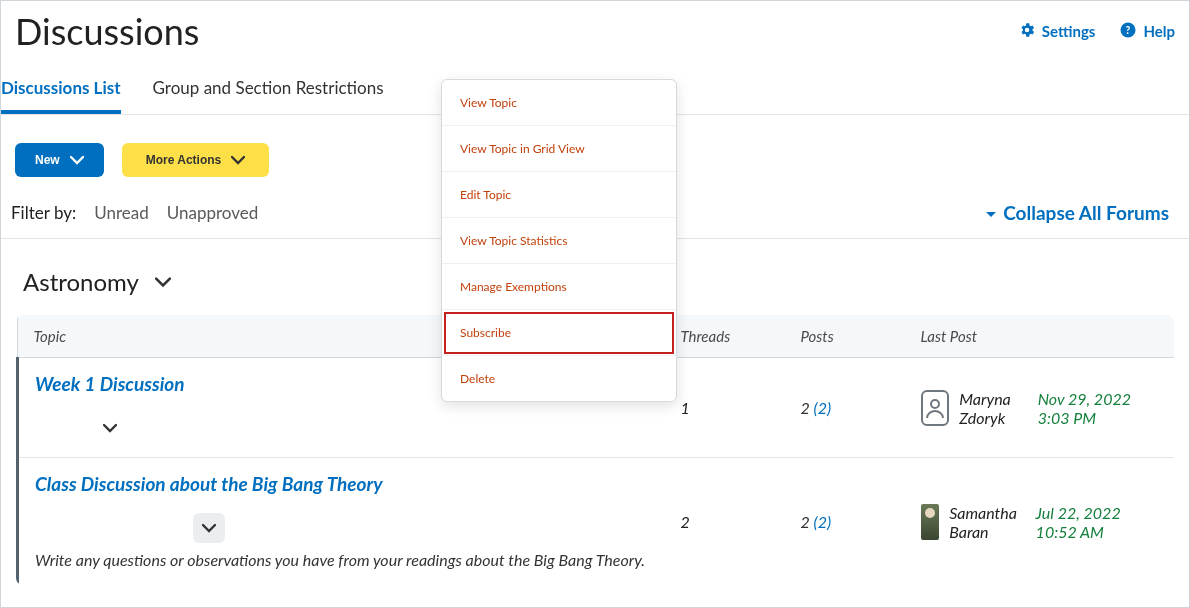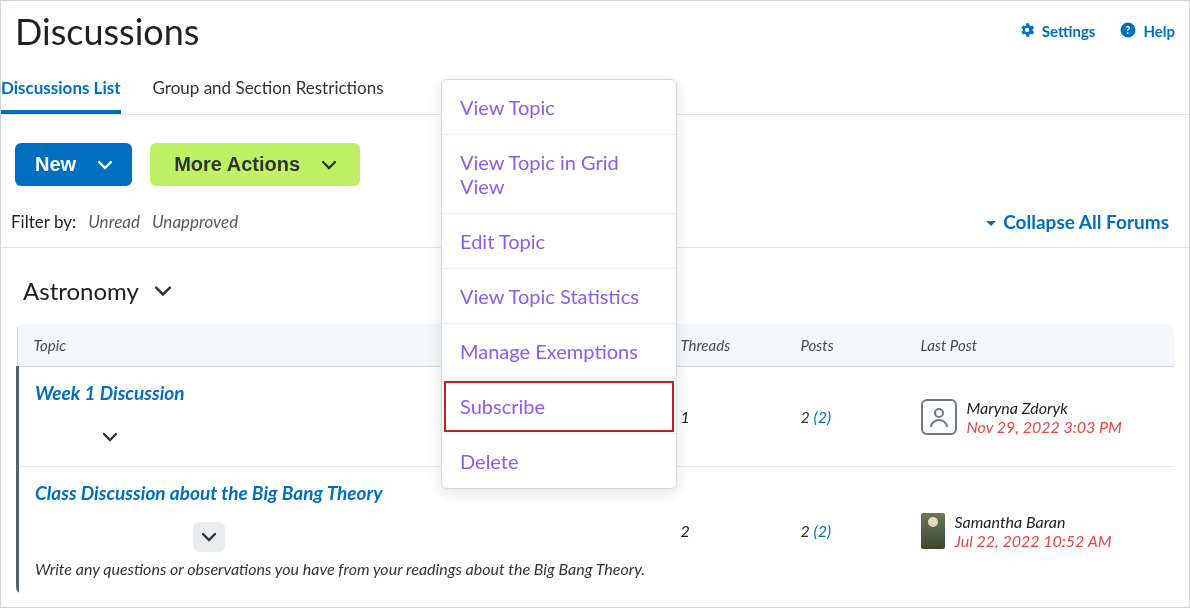--- a/index.html
+++ b/index.html
@@ -41,36 +41,36 @@
     cursor: pointer;
     border-bottom: 4px solid transparent;
   }
   .tab.active { color: #006fbf; font-weight: 700; border-bottom-color: #006fbf; }
   .toolbar {
     display: flex;
     gap: 18px;
     padding: 28px 14px 24px 14px;
   }
   .btn {
-    display: inline-flex; align-items: center; gap: 22px;
-    border-radius: 6px; font-size: 20px; cursor: pointer;
+    display: inline-flex; align-items: center; gap: 10px;
+    border-radius: 6px; font-size: 12px; cursor: pointer;
     padding: 10px 20px; border: none;
   }
   .btn-primary { background: #006fbf; color: #fff; font-weight: 700; }
-  .btn-secondary { background: #bef264; color: #333; font-weight: 700; padding: 10px 24px; }
+  .btn-secondary { background: #fde047; color: #333; font-weight: 700; padding: 10px 24px; }
   .chev { display: inline-block; }
   .chev svg { display: block; }
   .filter-row {
     display: flex; align-items: center; justify-content: space-between;
     padding: 0 20px 14px 10px;
     border-bottom: 1px solid #e3e3e3;
   }
-  .filter-left { display: flex; align-items: center; gap: 12px; font-size: 17px; }
+  .filter-left { display: flex; align-items: center; gap: 18px; font-size: 17px; }
   .filter-label { color: #202122; }
-  .filter-link { color: #5a5a5a; cursor: pointer; font-style: italic; }
+  .filter-link { color: #5a5a5a; cursor: pointer; }
   .collapse-link { color: #006fbf; font-weight: 700; font-size: 19px; display: flex; align-items: center; gap: 6px; cursor: pointer; }
   .forum-heading { display: flex; align-items: center; gap: 16px; padding: 28px 14px 18px 22px; }
   .forum-title { font-size: 24px; font-weight: 400; }
   .table-wrap { padding: 0 14px; }
   table { width: 100%; border-collapse: collapse; border: 1px solid #d3d8de; border-radius: 8px; overflow: hidden; font-style: italic; }
   thead th {
     background: #f5f8fb; text-align: left; font-weight: 400; font-size: 15px;
     color: #4a4a4a; padding: 12px 16px; border-bottom: 1px solid #d3d8de;
   }
   tbody td { padding: 14px 16px; vertical-align: middle; border-bottom: 1px solid #e3e6ea; font-size: 16px; }
@@ -83,38 +83,38 @@
   .post-count { color: #333; }
   .unread { color: #006fbf; }
   .last-post { display: flex; align-items: center; gap: 10px; }
   .avatar-generic {
     width: 36px; height: 36px; border: 2px solid #6f7780; border-radius: 6px;
     display: flex; align-items: center; justify-content: center;
   }
   .avatar-generic svg { fill: none; stroke: #6f7780; stroke-width: 2; }
   .avatar-photo { width: 24px; height: 36px; background: linear-gradient(180deg,#6a7a58 0%,#3a4632 100%); border-radius: 2px; position: relative; }
   .avatar-photo::after { content:""; position:absolute; top:4px; left:50%; transform:translateX(-50%); width:10px; height:10px; background:#e8d7c0; border-radius:50%; }
-  .lp-text { display: flex; flex-direction: column; gap: 0; font-size: 16px; }
+  .lp-text { display: flex; gap: 0; font-size: 16px; align-items: flex-end; }
   .lp-name { color: #202122; }
-  .lp-date { color: #ef4444; }
+  .lp-date { color: #15803d; }
   
   .dropdown {
     position: absolute;
     top: 78px; left: 440px;
     width: 236px;
     background: #fff;
     border: 1px solid #d6dadf;
     border-radius: 6px;
     box-shadow: 0 4px 14px rgba(0,0,0,0.12);
     z-index: 100;
   }
   .dropdown .item {
     padding: 15px 18px;
-    font-size: 20px;
-    color: #8b5cf6;
+    font-size: 12px;
+    color: #c2410c;
     cursor: pointer;
     border-bottom: 1px solid #eef0f2;
   }
   .dropdown .item:last-child { border-bottom: none; }
   .dropdown .item.highlight {
     outline: 2px solid #c52020;
     outline-offset: -4px;
   }
   th.threads-col, td.threads-col { width: 120px; }
   th.posts-col, td.posts-col { width: 120px; }

